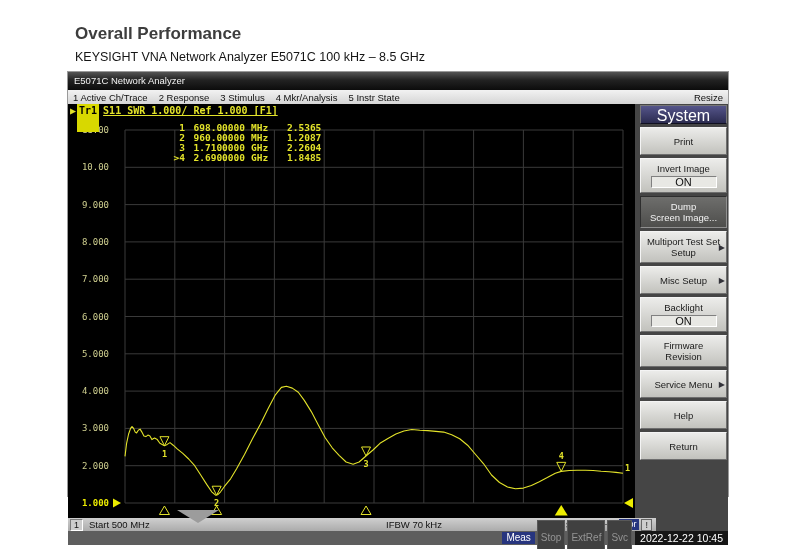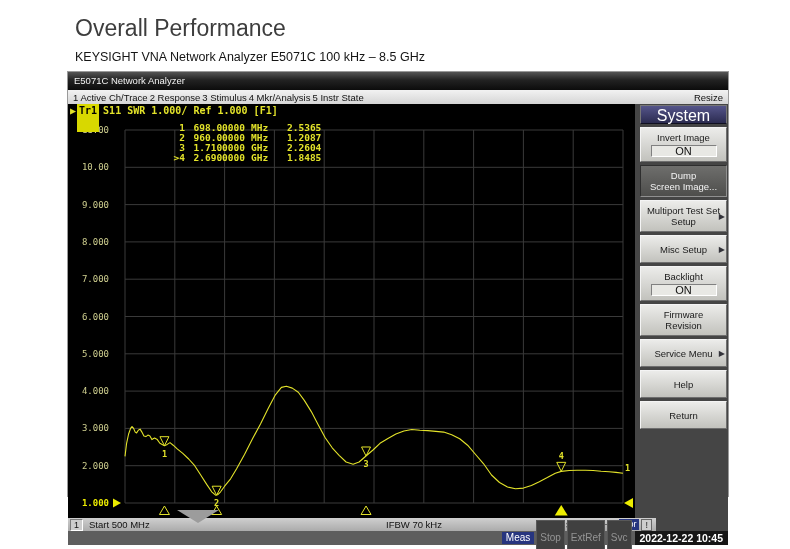--- a/index.html
+++ b/index.html
@@ -5,40 +5,40 @@
   :root{
     --yellow:#e3e32a;
     --yellow-bright:#ecec00;
     --navy:#27357f;
   }
   html,body{margin:0;padding:0;}
   body{
     width:790px;height:549px;background:#ffffff;position:relative;
     font-family:"Liberation Sans",sans-serif;overflow:hidden;
   }
-  .page-title{position:absolute;left:75px;top:15px;font-size:23px;font-weight:normal;color:#3d3d3d;}
+  .page-title{position:absolute;left:75px;top:24px;font-size:17px;font-weight:bold;color:#3d3d3d;}
   .subtitle{position:absolute;left:75px;top:50px;font-size:12.5px;color:#151515;}
 
   .vna{position:absolute;left:68px;top:72px;width:660px;height:424px;background:#000;box-shadow:0 0 0 1px #9a9a9a;}
   .titlebar{position:absolute;top:0;left:0;right:0;height:18px;box-sizing:border-box;
     background:linear-gradient(#555 0%,#222 45%,#0c0c0c 100%);
     color:#f2f2f2;font-size:9.5px;line-height:18px;padding-left:6px;}
   .menubar{position:absolute;top:18px;left:0;right:0;height:14px;box-sizing:border-box;
     background:linear-gradient(#f2f2f2,#d5d5d5);color:#111;font-size:9.5px;
-    display:flex;align-items:center;padding:0 5px;gap:2px;}
+    display:flex;align-items:center;padding:0 5px;gap:11px;}
   .menubar .mspacer{flex:1;}
   .menu-item{white-space:nowrap;cursor:default;}
 
   .main{position:absolute;top:32px;left:0;width:660px;height:414px;display:flex;}
   .screen{position:relative;width:567px;height:414px;background:#000;overflow:hidden;}
   svg.plot{position:absolute;left:0;top:0;}
   .tracebar{position:absolute;left:2px;top:1px;height:12px;white-space:pre;
     font:bold 10px "DejaVu Sans Mono",monospace;color:var(--yellow);z-index:3;}
   .tr-chip{background:#d8d800;color:#000;padding:16px 2px;margin:0 1px;}
-  .tr-rest{margin-left:3px;}
+  .tr-rest{margin-left:3px;text-decoration:underline;}
   .mkr-table{position:absolute;left:99px;top:19px;z-index:3;
     font:bold 9.5px "DejaVu Sans Mono",monospace;color:var(--yellow);}
   .mkr-row{display:flex;height:10px;line-height:10px;}
   .mkr-no{width:18px;text-align:right;white-space:pre;}
   .mkr-freq{width:60px;text-align:right;}
   .mkr-unit{width:28px;padding-left:6px;box-sizing:content-box;}
   .mkr-val{padding-left:8px;}
 
   .softkeys{width:93px;height:414px;background:#454545;box-sizing:border-box;
     padding:1px 1px 0 5px;display:flex;flex-direction:column;}
@@ -71,21 +71,21 @@
     font-size:9px;line-height:11px;font-weight:normal;}
   .alert{background:#cdcdcd;border:1px solid #666;padding:0 3px;margin:0 4px 0 2px;
     font-size:9px;line-height:10px;color:#222;}
 
   .instbar{position:absolute;top:459px;left:0;width:660px;height:14px;background:#5e5e5e;
     display:flex;align-items:center;justify-content:flex-end;font-size:10px;z-index:2;}
   .inst-live{background:var(--navy);color:#fff;padding:0 4px;line-height:12px;}
   .inst-dis{background:#404040;color:#949494;border:1px solid #585858;
     padding:12px 3px;margin-left:2px;line-height:10px;}
   .datebox{background:#161616;color:#fff;padding:0 5px;margin-left:3px;height:14px;
-    font-weight:bold;font-size:10.5px;line-height:14px;font-family:"Liberation Sans",sans-serif;}
+    font-weight:normal;font-size:10.5px;line-height:14px;font-family:"Liberation Sans",sans-serif;}
 
   .shadow-tri{position:absolute;top:438px;left:109px;width:0;height:0;z-index:4;
     border-left:21px solid transparent;border-right:21px solid transparent;
     border-top:13px solid #9c9c9c;}
 </style>
 </head>
 <body>
 
 <div class="page-title">Overall Performance</div>
 <div class="subtitle">KEYSIGHT VNA Network Analyzer E5071C 100 kHz – 8.5 GHz</div>
@@ -185,20 +185,23 @@
             <span class="mkr-unit">GHz</span>
             <span class="mkr-val">1.8485</span>
           </div>
         </div>
     </div>
 
     <div class="softkeys">
 
     <div class="sk-header">System</div>
         <div class="sk-btn">
+          <div class="ln">Print</div>
+        </div>
+        <div class="sk-btn">
           <div class="ln">Invert Image</div>
           <div class="sk-state">ON</div>
         </div>
         <div class="sk-btn pressed">
           <div class="ln">Dump</div>
           <div class="ln">Screen Image...</div>
         </div>
         <div class="sk-btn">
           <div class="ln">Multiport Test Set</div>
           <div class="ln">Setup</div>

